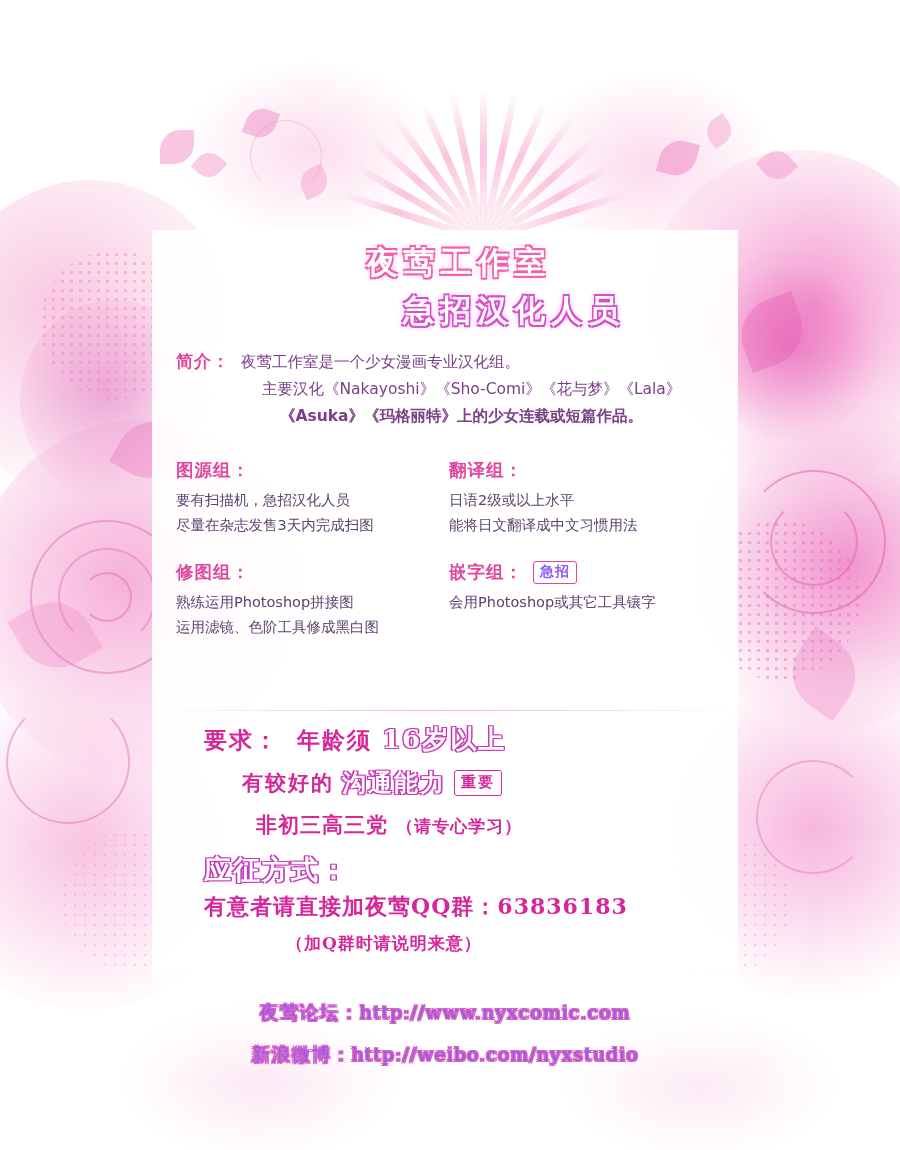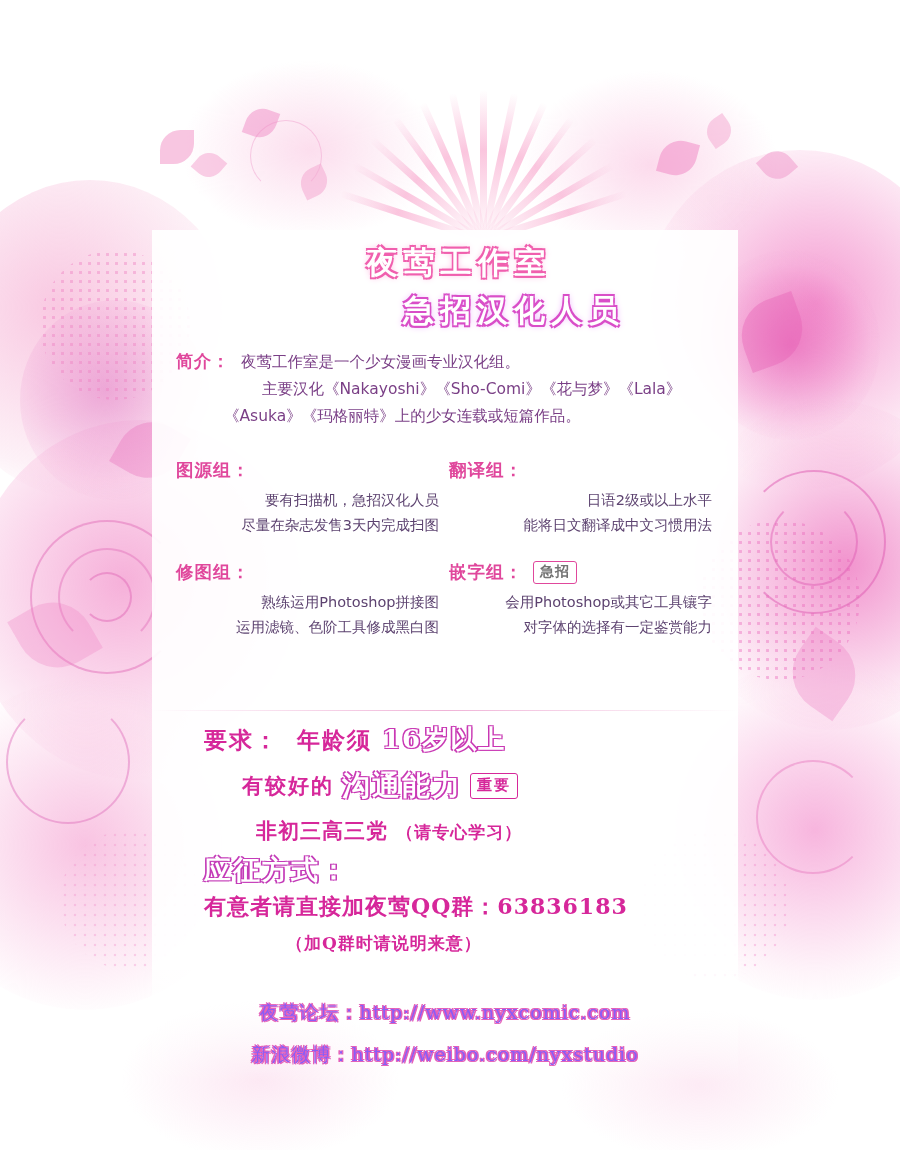--- a/index.html
+++ b/index.html
@@ -123,33 +123,32 @@
     line-height: 27px;
   }
   .intro .lbl {
     color: #e0479c;
     font-weight: bold;
     font-size: 17px;
     letter-spacing: 1px;
   }
   .intro .l1 { margin-left: 6px; }
   .intro .l2 { margin-left: 86px; }
-  .intro .l3 { margin-left: 48px; }
+  .intro .l3 { margin-left: 104px; font-weight: bold; }
 
   
   .sections {
     position: absolute;
     left: 24px;
     top: 228px;
     width: 546px;
   }
   .sec-row {
     display: flex;
     margin-bottom: 22px;
-    text-align: right;
   }
   .sec {
     width: 50%;
     box-sizing: border-box;
     padding-right: 10px;
   }
   .sec-head {
     color: #e0479c;
     font-weight: bold;
     font-family: "DejaVu Sans", sans-serif;
@@ -157,21 +156,21 @@
     letter-spacing: 1px;
     margin-bottom: 6px;
     display: flex;
     align-items: center;
     gap: 10px;
   }
   .badge {
     display: inline-block;
     border: 1.6px solid #e0479c;
     border-radius: 3px;
-    color: #737373;
+    color: #8b5cf6;
     font-size: 14px;
     font-weight: bold;
     padding: 1px 6px 2px 6px;
     letter-spacing: 1px;
   }
   .sec-line {
     color: #5d4370;
     font-family: "DejaVu Sans", sans-serif;
     font-size: 14.5px;
     line-height: 25px;
@@ -214,21 +213,21 @@
     letter-spacing: 2px;
     margin-top: 10px;
     margin-left: 38px;
     white-space: nowrap;
     display: flex;
     align-items: center;
     gap: 8px;
   }
   .req-em2 {
     color: #ffffff;
-    font-size: 28px;
+    font-size: 24px;
     letter-spacing: 2px;
     text-shadow:
       -1.4px -1.4px 0 #c938b4, 1.4px -1.4px 0 #c938b4,
       -1.4px  1.4px 0 #c938b4, 1.4px  1.4px 0 #c938b4;
   }
   .badge2 {
     display: inline-block;
     border: 1.8px solid #d6279a;
     border-radius: 3px;
     color: #d6279a;
@@ -410,21 +409,20 @@
           </div>
           <div class="sec-line">熟练运用Photoshop拼接图</div>
           <div class="sec-line">运用滤镜、色阶工具修成黑白图</div>
         </div>
         <div class="sec">
           <div class="sec-head">
             <span>嵌字组：</span>
             <span class="badge">急招</span>
           </div>
           <div class="sec-line">会用Photoshop或其它工具镶字</div>
-          <div class="sec-line">对字体的选择有一定鉴赏能力</div>
         </div>
       </div>
     </div>
 
     <div class="divider"></div>
 
     <div class="req">
       <div class="req-l1">
         <span>要求：</span>
         <span style="margin-left:8px;text-align:right;">年龄须</span>

